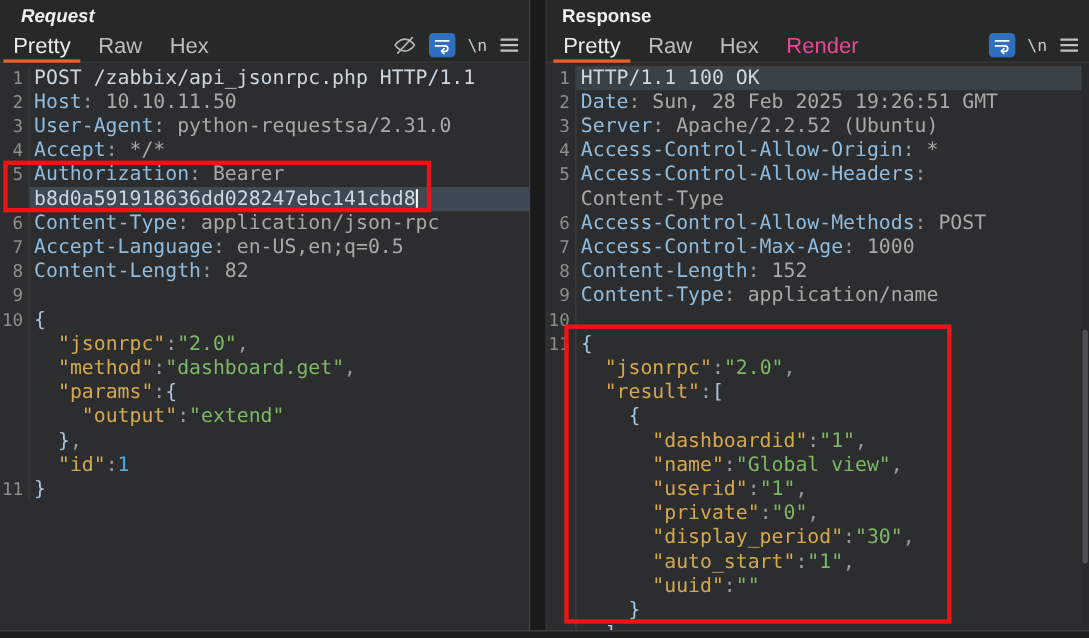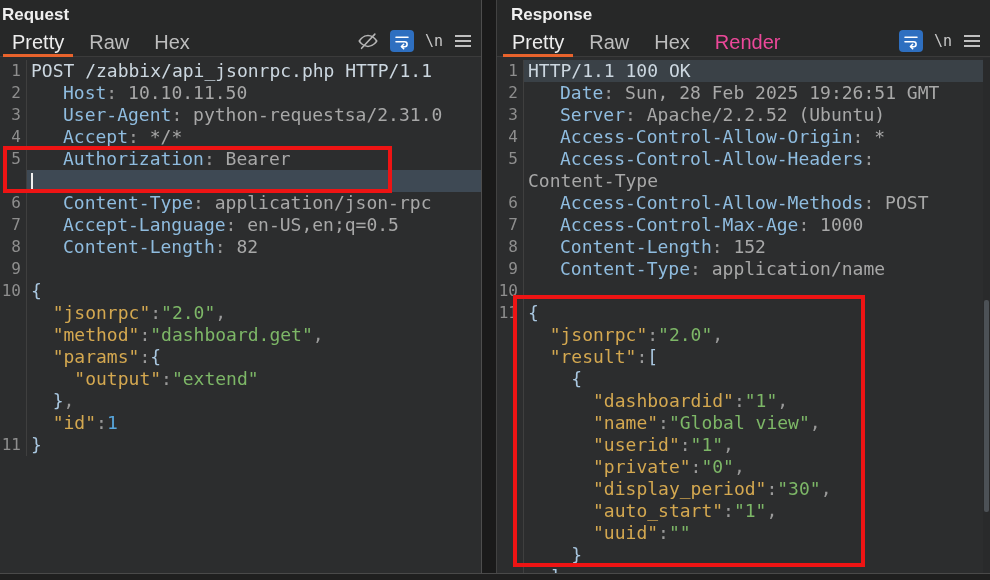--- a/index.html
+++ b/index.html
@@ -7,42 +7,42 @@
   .app{position:absolute;top:0;left:0;width:990px;height:573px;display:flex;}
   .bottom-strip{position:absolute;left:0;top:573px;width:990px;height:7px;background:#1f1f1f;border-top:1px solid #4a4a4a;box-sizing:border-box;}
 
   .panel{position:relative;background:#2c2d2e;overflow:hidden;}
   .panel.request{width:481px;flex:none;}
   .panel.response{flex:1;}
   .split-divider{width:14px;flex:none;background:#1a1a1a;border-left:1px solid #4d4d4d;border-right:1px solid #424242;}
 
   .panel-header{background:#272828;height:57px;box-sizing:border-box;border-bottom:1px solid #3b3b3b;}
   .panel-title{font-size:17px;font-weight:bold;color:#efefef;padding-top:5px;height:25px;}
-  .panel.request .panel-title{padding-left:2px;}
+  .panel.request .panel-title{padding-left:19px;font-style:italic;}
   .panel.response .panel-title{padding-left:14px;}
   .tabbar{display:flex;align-items:stretch;height:27px;}
   .panel.request .tabbar{padding-left:3px;}
   .panel.response .tabbar{padding-left:6px;}
   .tab{font-size:20px;color:#bdbdbd;padding:0 9px;margin-right:7px;display:flex;align-items:center;border-bottom:3px solid transparent;box-sizing:border-box;cursor:default;}
   .tab.active{color:#ededed;border-bottom-color:#e8632c;}
   .tab.disabled{color:#ec4899;}
   .toolbar{margin-left:auto;display:flex;align-items:center;gap:11px;padding-right:9px;padding-bottom:5px;}
   .icon-btn{display:flex;align-items:center;justify-content:center;}
   .wrap-btn{width:24px;height:22px;background:#2e6fc0;border-radius:4px;}
   .nl-label{font-family:"DejaVu Sans Mono",monospace;font-size:15px;color:#c8c8c8;}
 
   .editor{position:absolute;top:58px;left:0;right:0;bottom:0;padding-top:2px;font-family:"DejaVu Sans Mono",monospace;font-size:18px;overflow:hidden;}
   .row{display:flex;height:22px;line-height:22px;white-space:pre;}
   .gutter{flex:none;width:27px;box-sizing:border-box;text-align:right;padding-right:5px;color:#8e8e8e;font-size:16px;border-right:1px solid #3f3f3f;}
   .content{flex:1;padding-left:4px;}
   .row.hl .content{background:#3a4147;}
   .row.sel .content{background:#3e4954;}
 
   .tok-plain{color:#ccd7e0;}
-  .tok-name{color:#8fbcdf;margin-left:32px;}
+  .tok-name{color:#8fbcdf;}
   .tok-val{color:#a8a8a8;}
   .tok-key{color:#d4a850;}
   .tok-str{color:#7db767;}
   .tok-num{color:#58a7de;}
   .tok-brace{color:#a9c7e0;}
   .tok-punc{color:#9a9a9a;}
 
   .caret{display:inline-block;width:2px;height:17px;background:#f0f0f0;margin-bottom:-3px;}
 
   .red-box{position:absolute;border:4px solid #ee1414;z-index:6;pointer-events:none;}
@@ -90,21 +90,21 @@
           </div>
         </div>
       </div>
     </div>
     <div class="editor" id="request-editor">
         <div class="row"><span class="gutter">1</span><span class="content"><span class="tok-plain">POST /zabbix/api_jsonrpc.php HTTP/1.1</span></span></div>
         <div class="row"><span class="gutter">2</span><span class="content"><span class="tok-name">Host</span><span class="tok-punc">:</span><span class="tok-val"> 10.10.11.50</span></span></div>
         <div class="row"><span class="gutter">3</span><span class="content"><span class="tok-name">User-Agent</span><span class="tok-punc">:</span><span class="tok-val"> python-requestsa/2.31.0</span></span></div>
         <div class="row"><span class="gutter">4</span><span class="content"><span class="tok-name">Accept</span><span class="tok-punc">:</span><span class="tok-val"> */*</span></span></div>
         <div class="row"><span class="gutter">5</span><span class="content"><span class="tok-name">Authorization</span><span class="tok-punc">:</span><span class="tok-val"> Bearer</span></span></div>
-        <div class="row sel"><span class="gutter"></span><span class="content"><span class="caret"></span></span></div>
+        <div class="row sel"><span class="gutter"></span><span class="content"><span class="tok-plain">b8d0a591918636dd028247ebc141cbd8</span><span class="caret"></span></span></div>
         <div class="row"><span class="gutter">6</span><span class="content"><span class="tok-name">Content-Type</span><span class="tok-punc">:</span><span class="tok-val"> application/json-rpc</span></span></div>
         <div class="row"><span class="gutter">7</span><span class="content"><span class="tok-name">Accept-Language</span><span class="tok-punc">:</span><span class="tok-val"> en-US,en;q=0.5</span></span></div>
         <div class="row"><span class="gutter">8</span><span class="content"><span class="tok-name">Content-Length</span><span class="tok-punc">:</span><span class="tok-val"> 82</span></span></div>
         <div class="row"><span class="gutter">9</span><span class="content"></span></div>
         <div class="row"><span class="gutter">10</span><span class="content"><span class="tok-brace">{</span></span></div>
         <div class="row"><span class="gutter"></span><span class="content"><span class="tok-plain">  </span><span class="tok-key">"jsonrpc"</span><span class="tok-punc">:</span><span class="tok-str">"2.0"</span><span class="tok-punc">,</span></span></div>
         <div class="row"><span class="gutter"></span><span class="content"><span class="tok-plain">  </span><span class="tok-key">"method"</span><span class="tok-punc">:</span><span class="tok-str">"dashboard.get"</span><span class="tok-punc">,</span></span></div>
         <div class="row"><span class="gutter"></span><span class="content"><span class="tok-plain">  </span><span class="tok-key">"params"</span><span class="tok-punc">:</span><span class="tok-brace">{</span></span></div>
         <div class="row"><span class="gutter"></span><span class="content"><span class="tok-plain">    </span><span class="tok-key">"output"</span><span class="tok-punc">:</span><span class="tok-str">"extend"</span></span></div>
         <div class="row"><span class="gutter"></span><span class="content"><span class="tok-plain">  </span><span class="tok-brace">}</span><span class="tok-punc">,</span></span></div>

